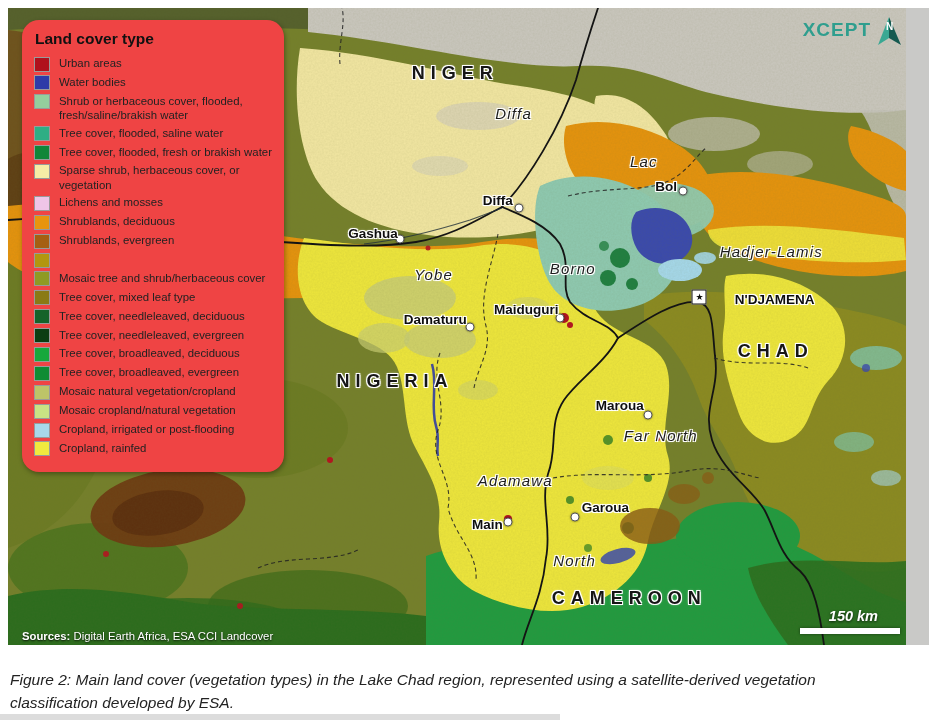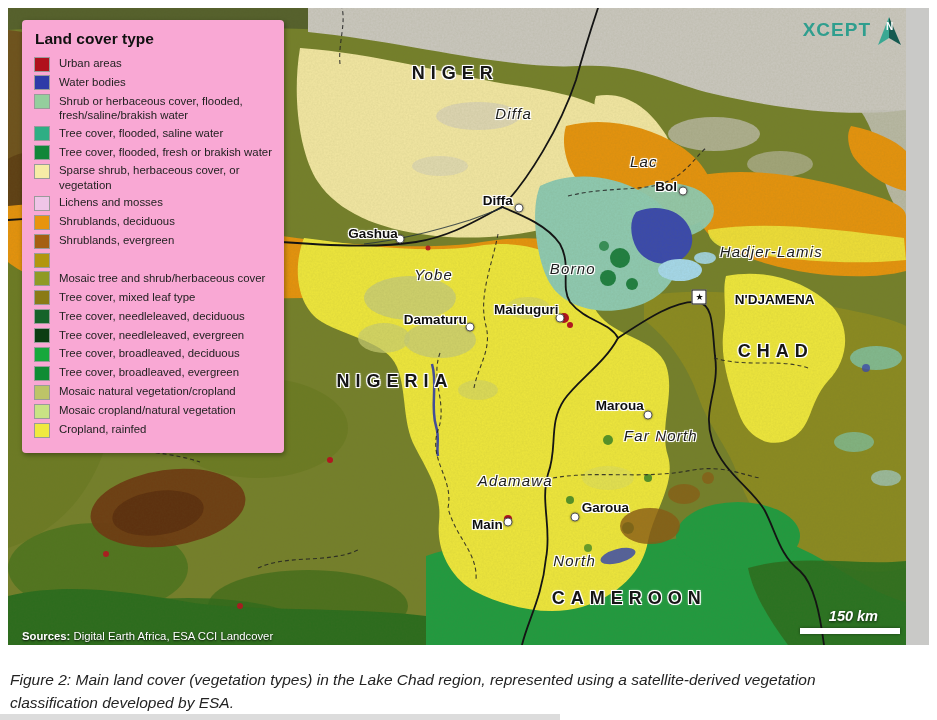--- a/index.html
+++ b/index.html
@@ -13,21 +13,21 @@
     text-shadow:-1px -1px 0 #fff,1px -1px 0 #fff,-1px 1px 0 #fff,1px 1px 0 #fff,0 0 3px rgba(255,255,255,.9);}
   .country{font-weight:bold;font-size:18px;letter-spacing:6px;color:#161616;}
   .region{font-style:italic;font-size:15px;letter-spacing:1.2px;color:#1c1c1c;}
   .city{font-weight:bold;font-size:13.5px;color:#0e0e0e;}
   .capital{font-weight:bold;font-size:13.5px;color:#0e0e0e;padding-left:20px;}
   .city-dot{position:absolute;width:7px;height:7px;background:#fff;border:1.6px solid #585858;border-radius:50%;
     box-shadow:0 0 2px rgba(0,0,0,.55);transform:translate(-50%,-50%);}
   .capital-icon{position:absolute;width:13px;height:13px;background:#fff;border:1.6px solid #111;
     transform:translate(-50%,-50%);display:flex;align-items:center;justify-content:center;
     font-size:9px;line-height:1;color:#111;}
-  .legend{position:absolute;left:14px;top:12px;width:262px;background:#f9a8d4;border-radius:4px;
+  .legend{position:absolute;left:14px;top:12px;width:262px;background:#ef4444;border-radius:17px;
     box-shadow:1px 2px 5px rgba(0,0,0,.35);padding:10px 12px 12px;box-sizing:border-box;}
   .legend-title{font-size:15.5px;font-weight:bold;color:#111;margin:0 0 8px 1px;}
   .lg-item{display:flex;align-items:flex-start;gap:9px;margin-bottom:3.4px;}
   .lg-swatch{flex:0 0 16px;width:16px;height:15px;border:1px solid #9a9a9a;box-sizing:border-box;margin-top:.5px;}
   .lg-label{font-size:11.4px;color:#222;line-height:1.25;}
   .logo{position:absolute;top:9px;right:3px;display:flex;align-items:flex-start;gap:5px;}
   .logo-text{color:#2f9e8e;font-weight:bold;font-size:19px;letter-spacing:1px;line-height:1;margin-top:3px;}
   .scalebar{position:absolute;right:6px;bottom:11px;width:100px;height:6px;background:#fff;
     box-shadow:0 0 3px rgba(0,0,0,.5);}
   .scale-label{position:absolute;right:28px;bottom:21px;color:#fff;font-style:italic;font-weight:bold;
@@ -251,20 +251,24 @@
           </div>
           <div class="lg-item">
             <span class="lg-swatch" style="background: rgb(189, 196, 104);"></span>
             <span class="lg-label">Mosaic natural vegetation/cropland</span>
           </div>
           <div class="lg-item">
             <span class="lg-swatch" style="background: rgb(201, 227, 132);"></span>
             <span class="lg-label">Mosaic cropland/natural vegetation</span>
           </div>
           <div class="lg-item">
+            <span class="lg-swatch" style="background: rgb(168, 216, 234);"></span>
+            <span class="lg-label">Cropland, irrigated or post-flooding</span>
+          </div>
+          <div class="lg-item">
             <span class="lg-swatch" style="background: rgb(240, 233, 63);"></span>
             <span class="lg-label">Cropland, rainfed</span>
           </div>
         </div>
     </div>
 
     <div class="scale-label">150 km</div>
     <div class="scalebar"></div>
 
     <div class="sources">

